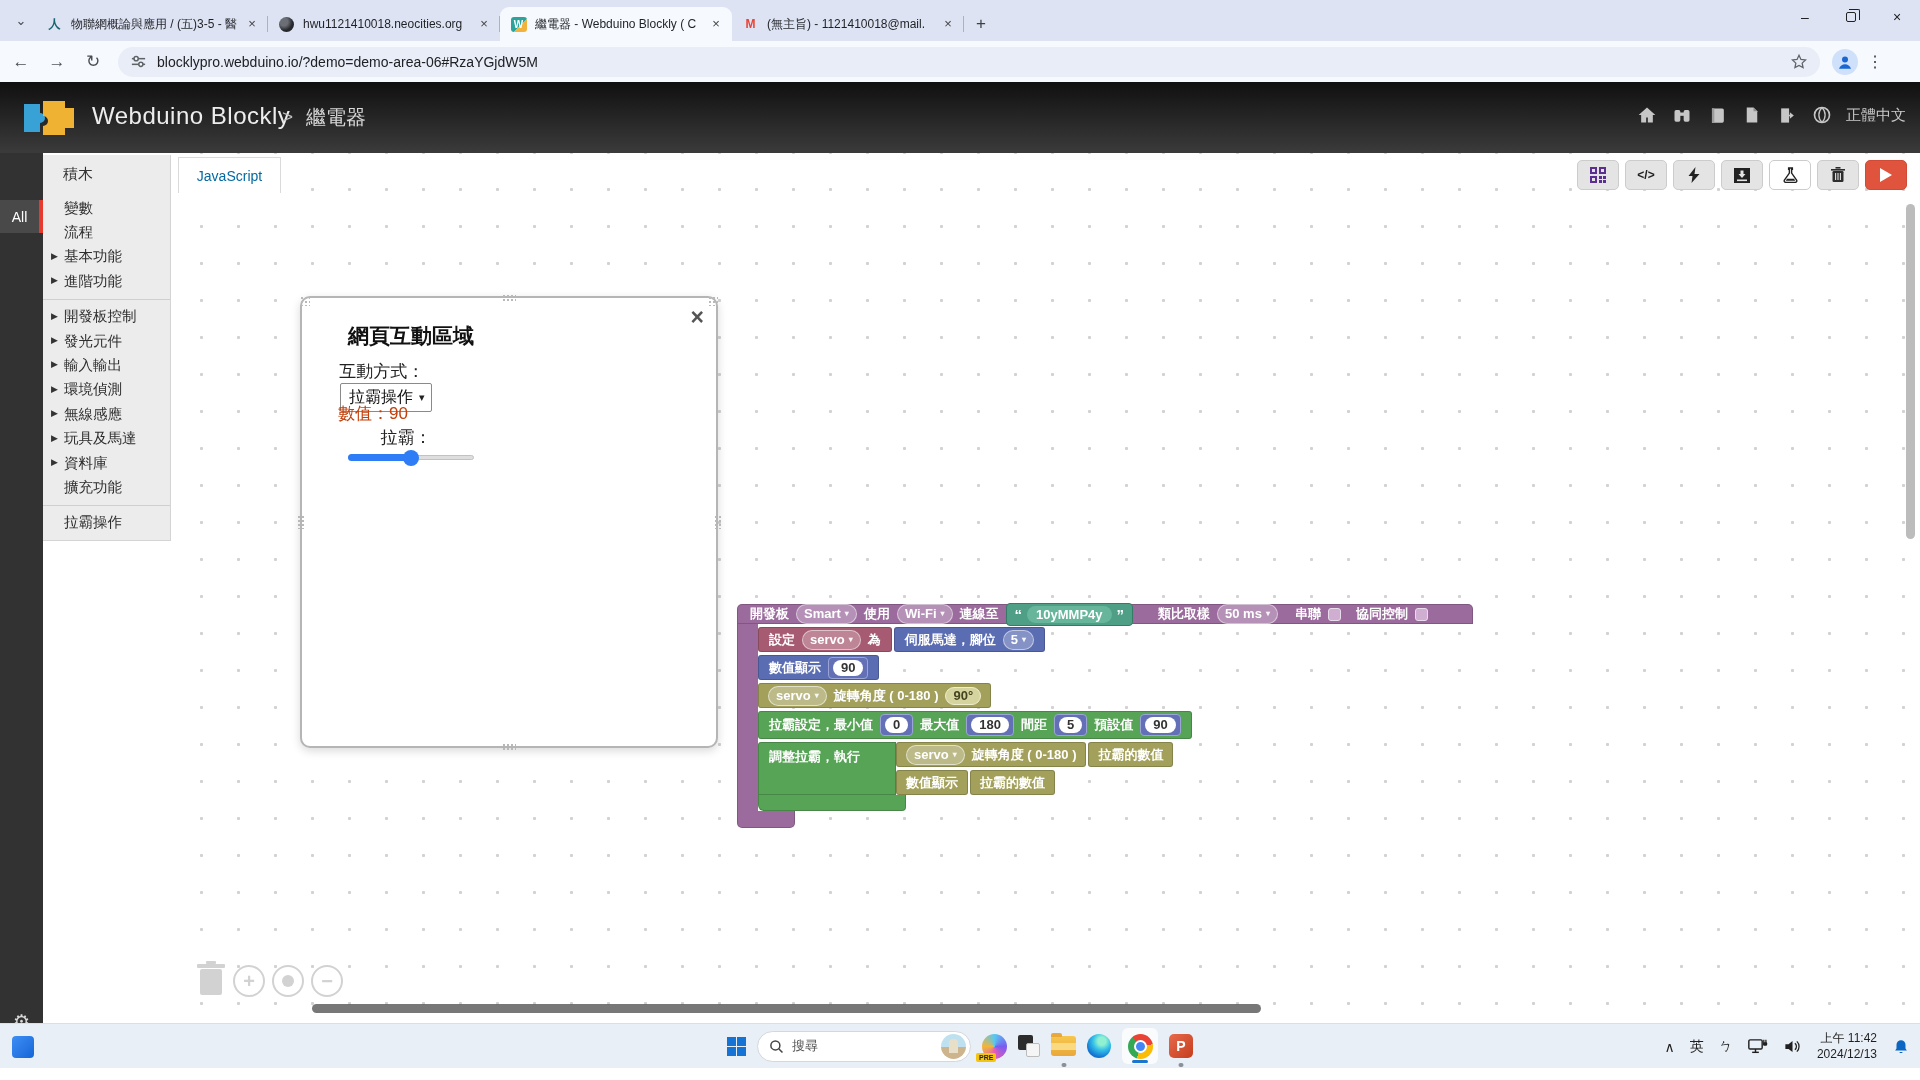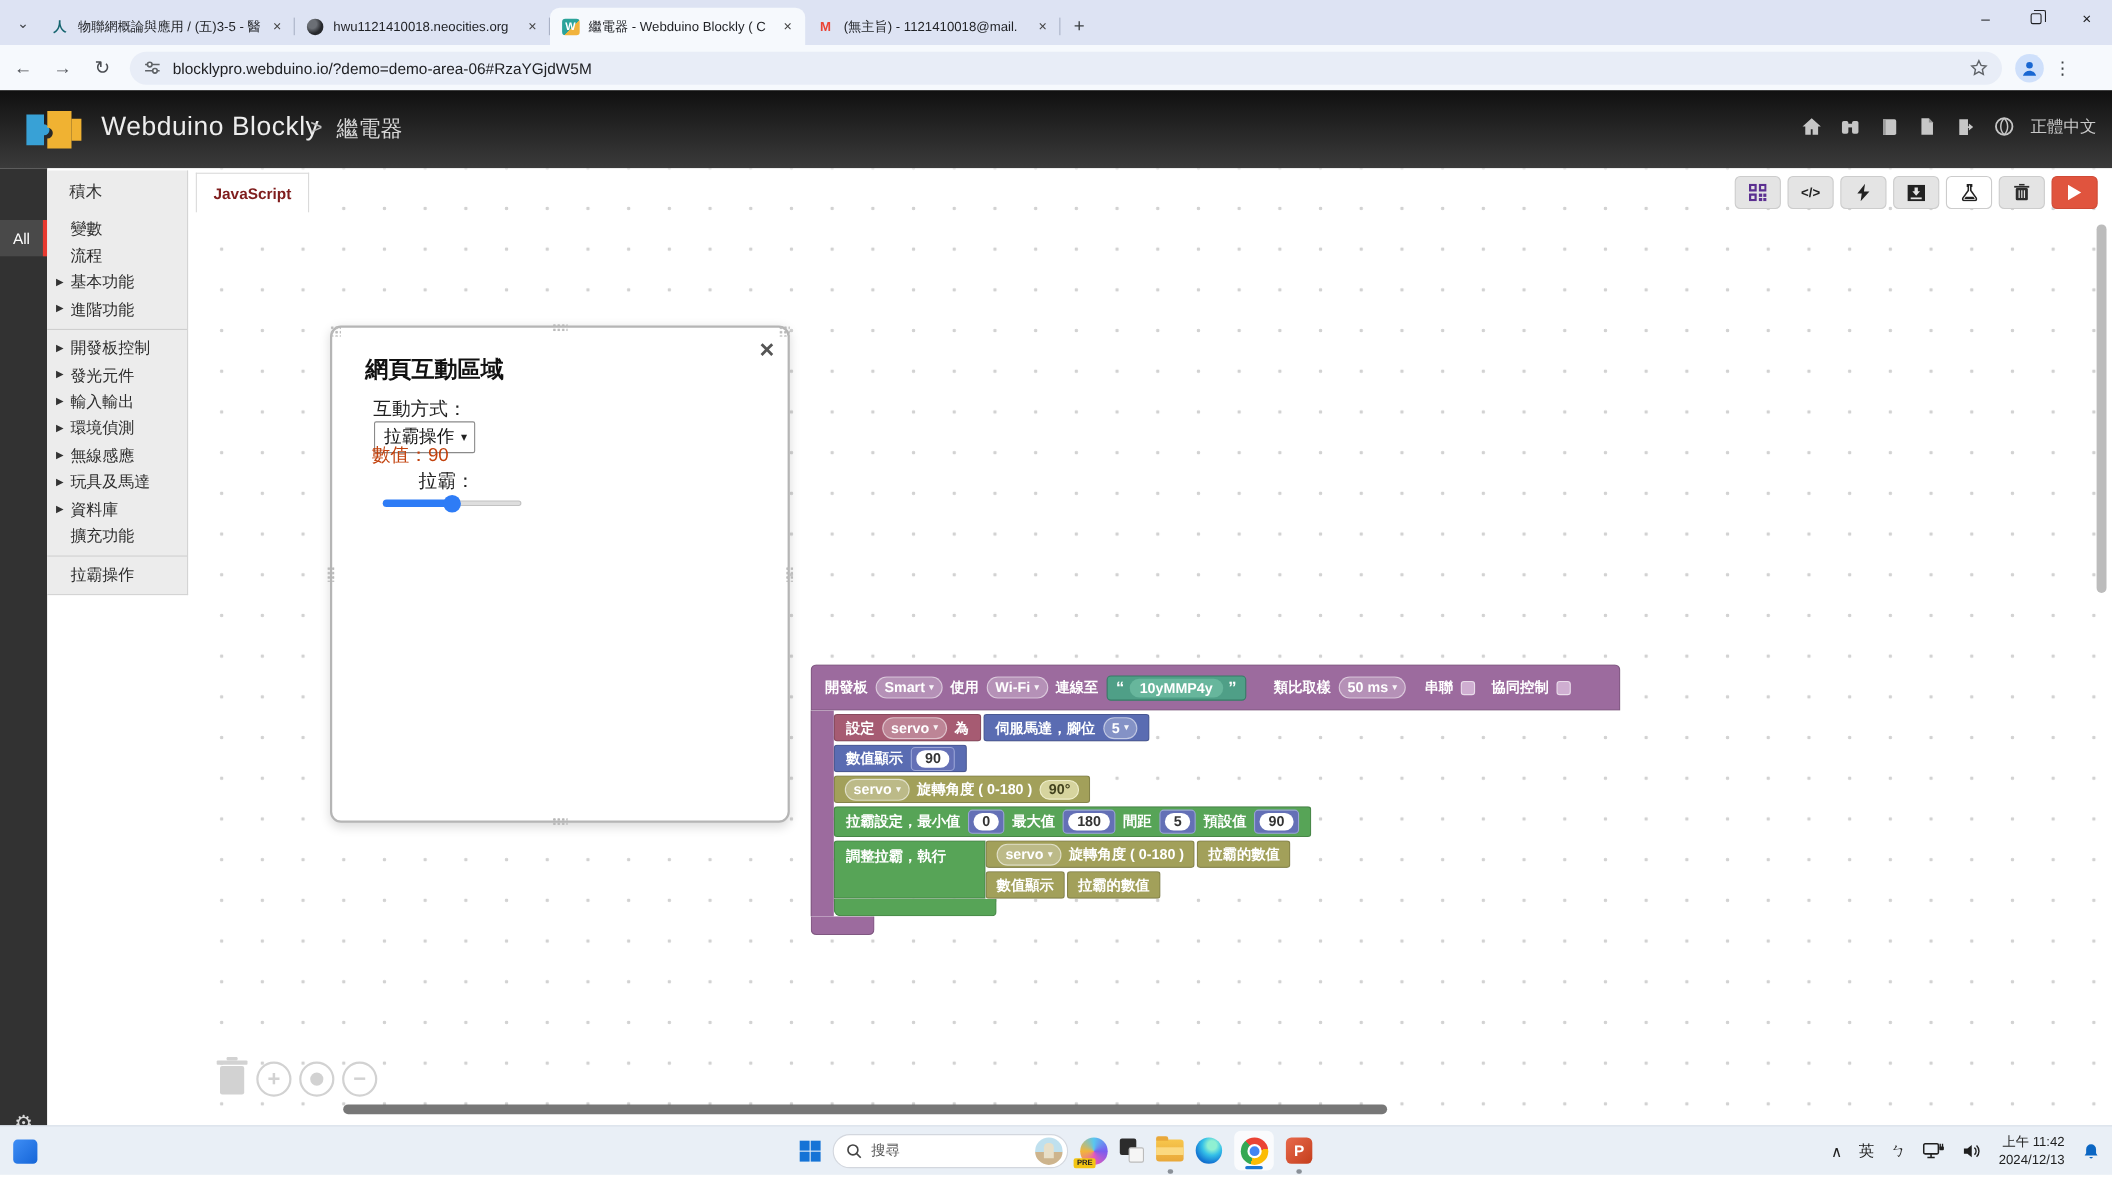--- a/index.html
+++ b/index.html
@@ -57,21 +57,21 @@
           background-image:radial-gradient(#d2d2d2 1.3px, transparent 1.9px);
           background-size:37px 37px; background-position:12px 18px; }
 
   
   .toolbox { position:absolute; left:0; top:2px; width:128px; height:386px; background:#ececec; border-right:1px solid #d4d4d4; border-bottom:1px solid #d4d4d4; padding-top:10px; }
   .tb-title { font-size:15px; color:#333; padding-left:20px; margin-bottom:12px; }
   .tb-item { position:relative; height:24.4px; font-size:14.5px; color:#2d2d2d; padding-left:21px; display:flex; align-items:center; }
   .tb-item .arr { position:absolute; left:8px; top:6px; font-size:9px; color:#333; }
   .tb-div { border-top:1px solid #cfcfcf; margin:5px 0; }
 
-  .jstab { position:absolute; left:135px; top:4px; width:103px; height:36px; background:#fff; border:1px solid #dadada; border-bottom:none; display:flex; align-items:center; justify-content:center; font-size:14px; color:#7f1d1d;font-weight:bold; }
+  .jstab { position:absolute; left:135px; top:4px; width:103px; height:36px; background:#fff; border:1px solid #dadada; border-bottom:none; display:flex; align-items:center; justify-content:center; font-size:14px; color:#0369a1; }
 
   
   .wstoolbar { position:absolute; top:7px; right:13px; display:flex; gap:6px; }
   .wsbtn { width:42px; height:30px; background:#e4e4e4; border:1px solid #cccccc; border-radius:5px; display:flex; align-items:center; justify-content:center; color:#222; font-weight:bold; font-size:12px; }
   .wsbtn.white { background:#fff; }
   .wsbtn.run { background:#e0543e; border-color:#d04a36; }
 
   
   .wsctl { position:absolute; left:153px; bottom:38px; display:flex; align-items:flex-end; gap:4px; }
   .zoomcircle { width:32px; height:32px; border:2.5px solid #d2d2d2; border-radius:50%; display:flex; align-items:center; justify-content:center; color:#d2d2d2; font-size:20px; font-weight:bold; margin-left:3px; }
@@ -84,35 +84,35 @@
   
   .dialog { position:absolute; left:300px; top:296px; width:418px; height:452px; background:#fff; border:2px solid #b5b5b5; border-radius:10px; box-shadow:0 3px 10px rgba(0,0,0,.15); z-index:6; }
   .grip { position:absolute; width:14px; height:7px; background-image:radial-gradient(#b9b9b9 1px, transparent 1.4px); background-size:4px 4px; }
   .grip.tc { top:-4px; left:50%; transform:translateX(-50%); }
   .grip.bc { bottom:-4px; left:50%; transform:translateX(-50%); }
   .grip.lc { left:-5px; top:50%; width:7px; height:14px; transform:translateY(-50%); }
   .grip.rc { right:-5px; top:50%; width:7px; height:14px; transform:translateY(-50%); }
   .grip.tl { top:-2px; left:-2px; width:10px; height:10px; }
   .grip.tr2 { top:-2px; right:-2px; width:10px; height:10px; }
   .dlg-close { position:absolute; top:8px; right:12px; font-size:23px; font-weight:bold; color:#555; line-height:1; }
-  .dlg-title { position:absolute; left:30px; top:24px; font-size:21px; font-weight:bold; color:#111; }
+  .dlg-title { position:absolute; left:46px; top:24px; font-size:21px; font-weight:bold; color:#111; }
   .dlg-row1 { position:absolute; left:30px; top:62px; display:flex; align-items:center; font-size:17px; color:#222;flex-direction:column; }
   .dlg-select { margin-left:8px; border:1px solid #8a8a8a; border-radius:2px; padding:3px 6px 3px 8px; font-size:16px; color:#111; display:flex; align-items:center; gap:6px; }
   .dlg-select .car { font-size:11px; color:#222; }
   .dlg-row2 { position:absolute; left:36px; top:104px; font-size:17px; color:#c2410c; }
   .dlg-row3 { position:absolute; left:36px; top:128px; display:flex; align-items:center; font-size:17px; color:#222;flex-direction:column; }
   .slider { position:relative; width:126px; height:16px; margin-left:10px; }
   .slider .track { position:absolute; top:6px; left:0; right:0; height:5px; border-radius:3px; background:#dedede; border:1px solid #c2c2c2; }
   .slider .fill { position:absolute; top:5px; left:0; width:50%; height:7px; border-radius:4px; background:#2e7cf6; }
   .slider .thumb { position:absolute; top:1px; left:calc(50% - 8px); width:16px; height:16px; border-radius:50%; background:#2e7cf6; }
 
   
   .blocks { position:absolute; left:737px; top:604px; z-index:3; font-size:13px; font-weight:600; color:#fff; }
   .bk { display:flex; align-items:center; gap:7px; border:1px solid rgba(0,0,0,.18); }
-  .purple-head { background:#9c6b9e; border-radius:5px 5px 0 0; height:42px; padding:0 12px; width:736px; }
+  .purple-head { background:#9c6b9e; border-radius:5px 5px 0 0; height:20px; padding:0 12px; width:736px; }
   .pbody { display:flex; }
   .pspine { width:21px; background:#9c6b9e; border-left:1px solid rgba(0,0,0,.18); }
   .rows { display:flex; flex-direction:column; align-items:flex-start; gap:3px; padding-top:3px; }
   .rowline { display:flex; align-items:stretch; gap:2px; }
   .pfoot { width:58px; height:17px; background:#9c6b9e; border:1px solid rgba(0,0,0,.18); border-top:none; border-radius:0 0 5px 5px; }
 
   .chip { display:inline-flex; align-items:center; gap:4px; padding:1px 7px; border-radius:11px; background:rgba(255,255,255,.26); border:1px solid rgba(255,255,255,.5); line-height:16px; }
   .chip .car { font-size:8px; opacity:.9; }
   .checkbox { width:13px; height:13px; border-radius:3px; background:#cfaed1; border:1px solid #e9dcea; }
   .strblk { display:inline-flex; align-items:center; gap:5px; background:#4f9f87; border:1px solid #377b66; border-radius:4px; padding:2px 8px; }

